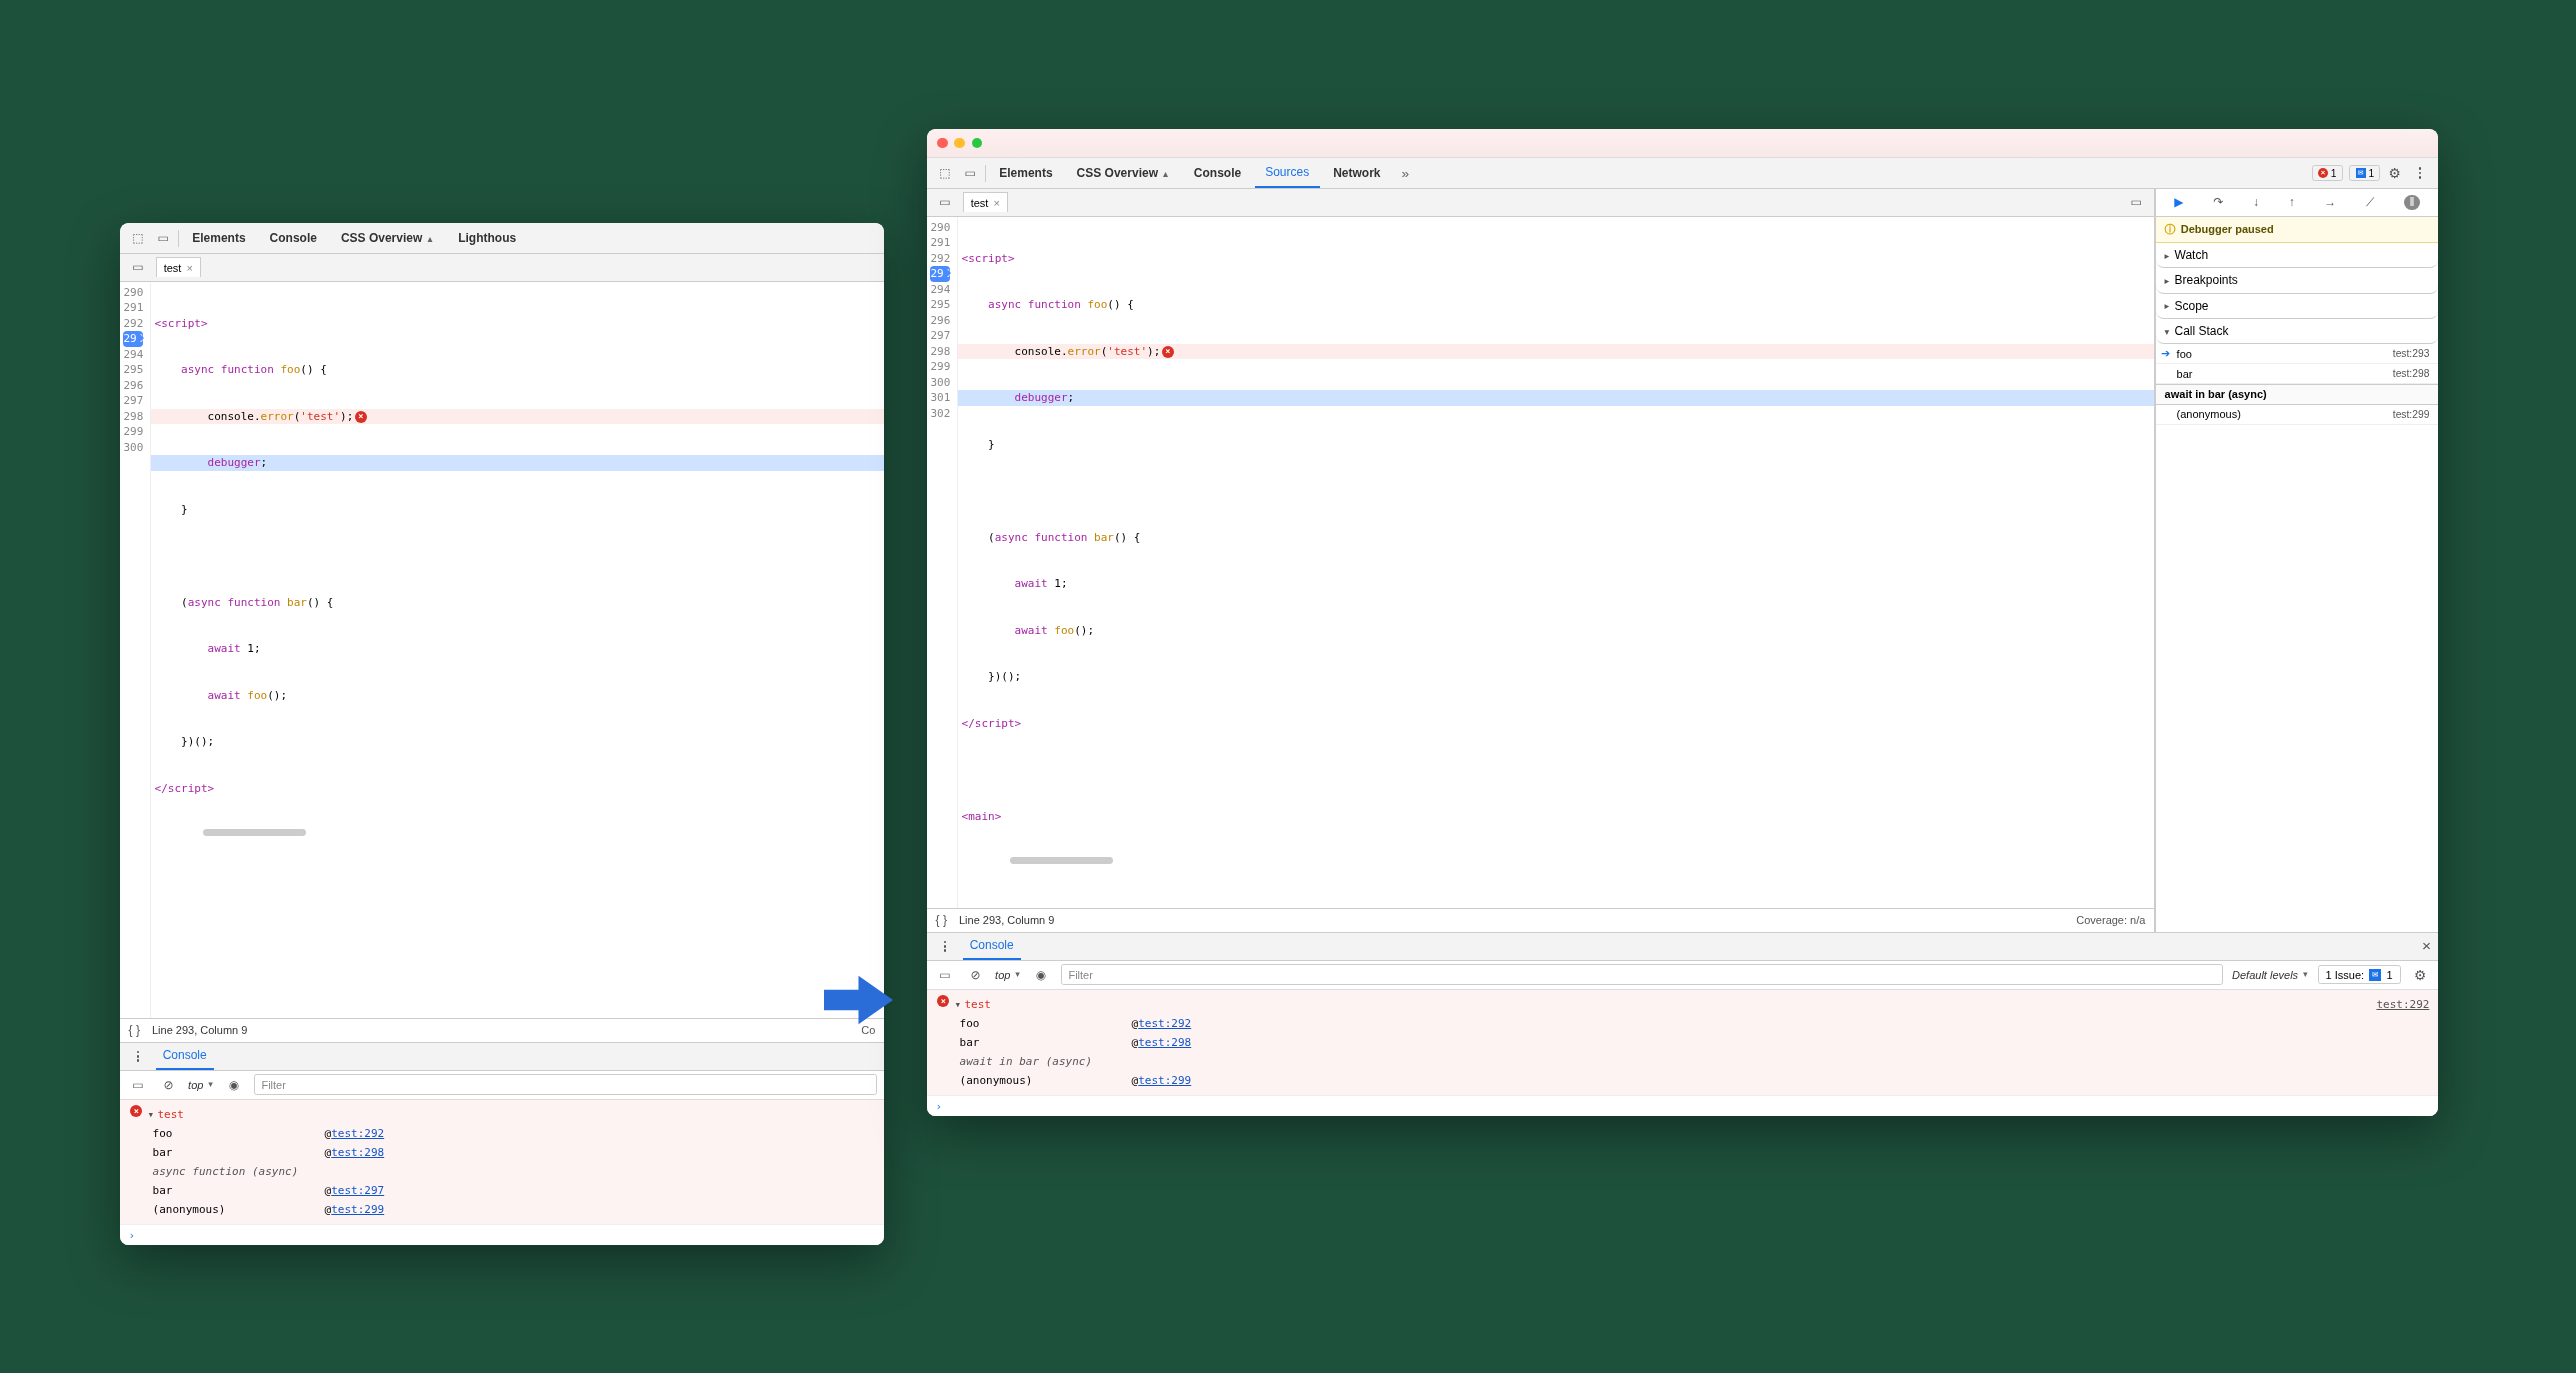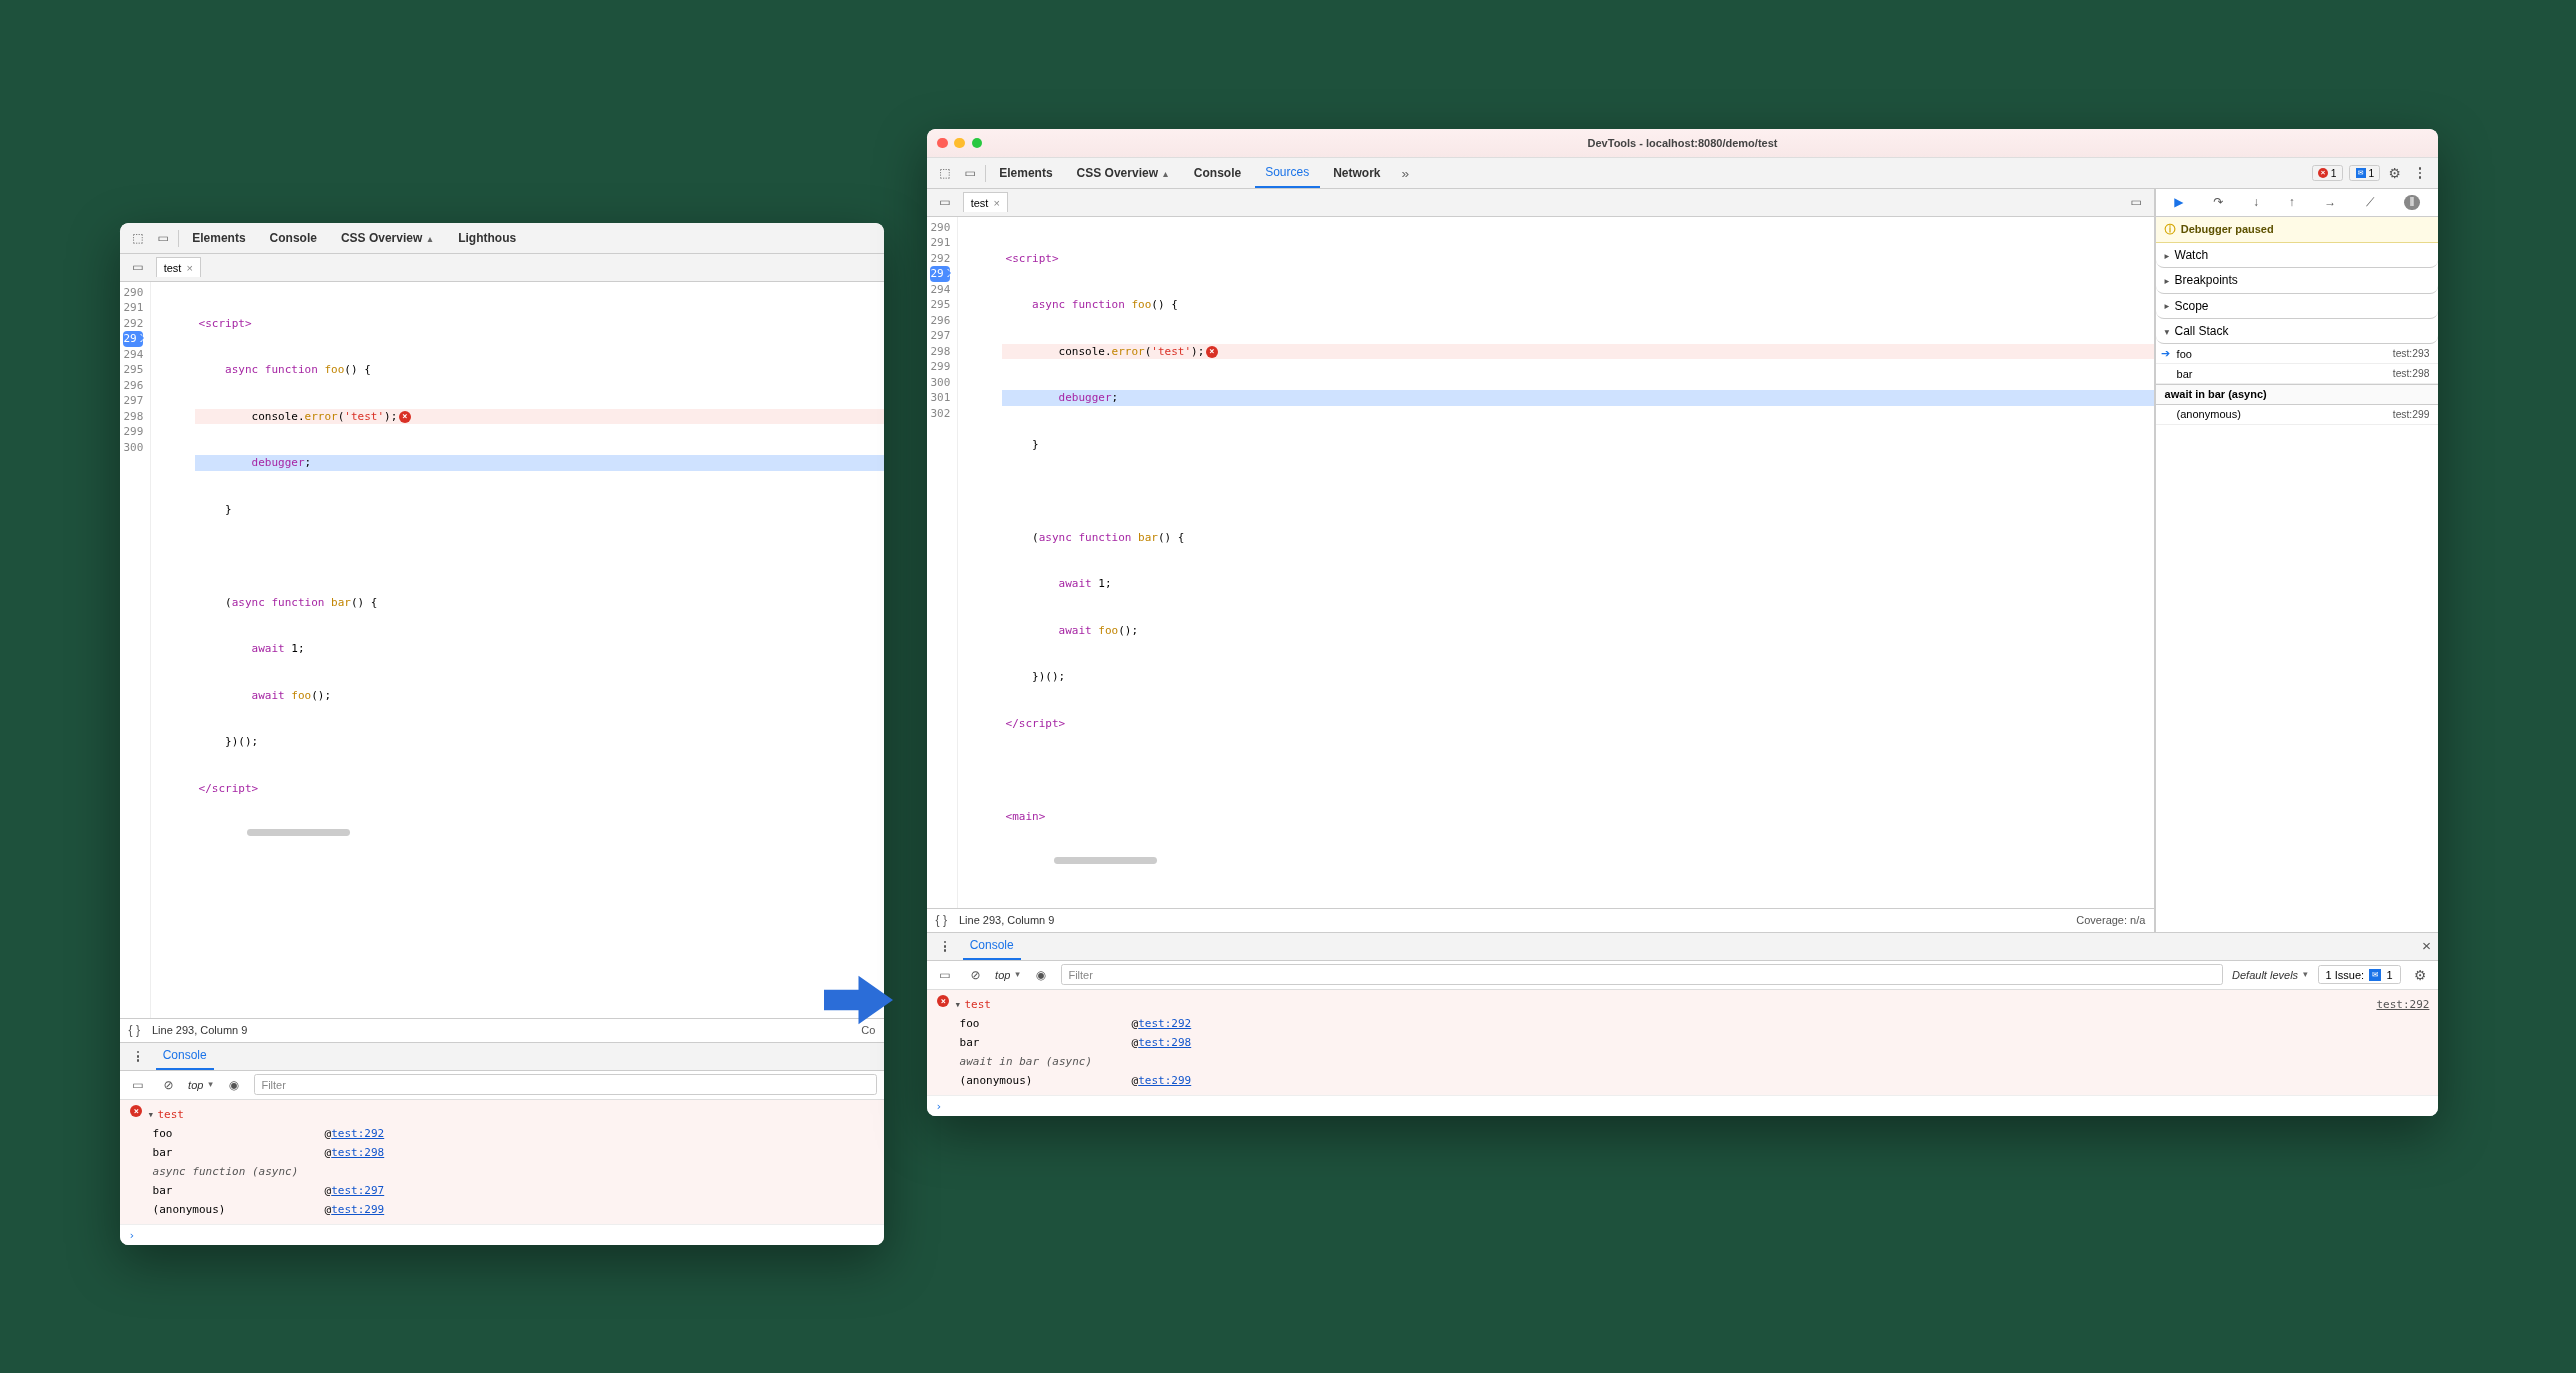--- a/index.html
+++ b/index.html
@@ -20,21 +20,21 @@
 .more::after { content: "»"; font-size: 13.7px; color: #666; }
 .badge { display: inline-flex; align-items: center; gap: 2.6px; border: 0.9px solid #ccc; border-radius: 2.6px; padding: 1.7px 5.2px; font-size: 10.3px; margin-left: 3.4px; }
 .badge .err-ico { width: 10.3px; height: 10.3px; border-radius: 50%; background: #d93025; color: #fff; display: inline-flex; align-items: center; justify-content: center; font-size: 7.7px; font-weight: bold; }
 .badge .msg-ico { width: 10.3px; height: 10.3px; background: #1a73e8; display: inline-flex; align-items: center; justify-content: center; color: #fff; font-size: 6.9px; }
 .gear::before { content: "⚙"; font-size: 13.7px; color: #555; }
 .kebab { display: inline-flex; flex-direction: column; gap: 1.7px; justify-content: center; }
 .kebab span { width: 2.6px; height: 2.6px; background: #555; border-radius: 50%; }
 .src-toolbar { height: 27.5px; background: #f3f3f3; display: flex; align-items: center; padding: 0 6.9px; gap: 6.9px; border-bottom: 0.9px solid #ccc; }
 .file-tab { background: #fff; border: 0.9px solid #ccc; border-bottom: none; padding: 3.4px 6.9px; font-size: 11px; display: flex; align-items: center; gap: 5.2px; }
 .file-tab .x { color: #888; cursor: pointer; }
-.src-body { flex: 1; display: flex; overflow: hidden; gap: 44px; }
+.src-body { flex: 1; display: flex; overflow: hidden; }
 .gutter { background: #fff; text-align: right; padding: 3.4px 6.9px 3.4px 3.4px; color: #888; font-family: Menlo, monospace; font-size: 11px; line-height: 15.5px; border-right: 0.9px solid #eee; user-select: none; }
 .code { flex: 1; padding: 3.4px 0; font-family: Menlo, monospace; font-size: 11px; line-height: 15.5px; white-space: pre; overflow: hidden; position: relative; }
 .ln { height: 15.5px; padding-left: 3.4px; }
 .ln.err { background: #fdecea; }
 .ln.hl { background: #cfe2ff; }
 .gut-ln { height: 15.5px; }
 .gut-ln.hl { background: #4a8cff; color: #fff; border-radius: 4px; position: relative; }
 .gut-ln.hl::after { content: ""; position: absolute; right: -7.7px; top: 0; border: 7.7px solid transparent; border-left-color: #4a8cff; }
 .kw { color: #a626a4; }
 .fn { color: #c18401; }
@@ -182,21 +182,20 @@
   <div class="prompt">›</div>
 </div>
 
 <div class="window" style="left:927px; top:129px; width:1511px; height:987px;">
   <div class="titlebar">
     <div class="traffic">
       <div class="dot red"></div>
       <div class="dot yellow"></div>
       <div class="dot green"></div>
     </div>
-    <div class="title">DevTools - localhost:8080/demo/test</div>
   </div>
   <div class="tabbar">
     <span class="icon-btn dev-ico">⬚</span>
     <span class="icon-btn dev-ico">▭</span>
     <span style="width:0.9px;height:17px;background:#ccc"></span>
     <span class="tab">Elements</span>
     <span class="tab flask">CSS Overview</span>
     <span class="tab">Console</span>
     <span class="tab active">Sources</span>
     <span class="tab">Network</span>

